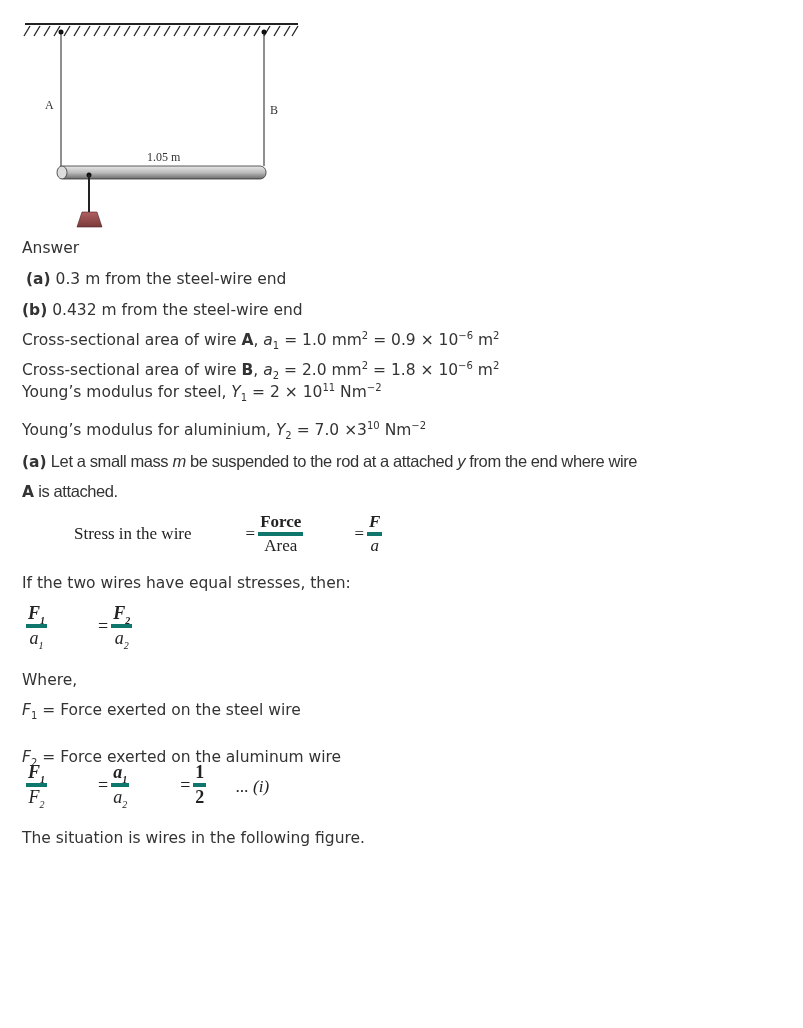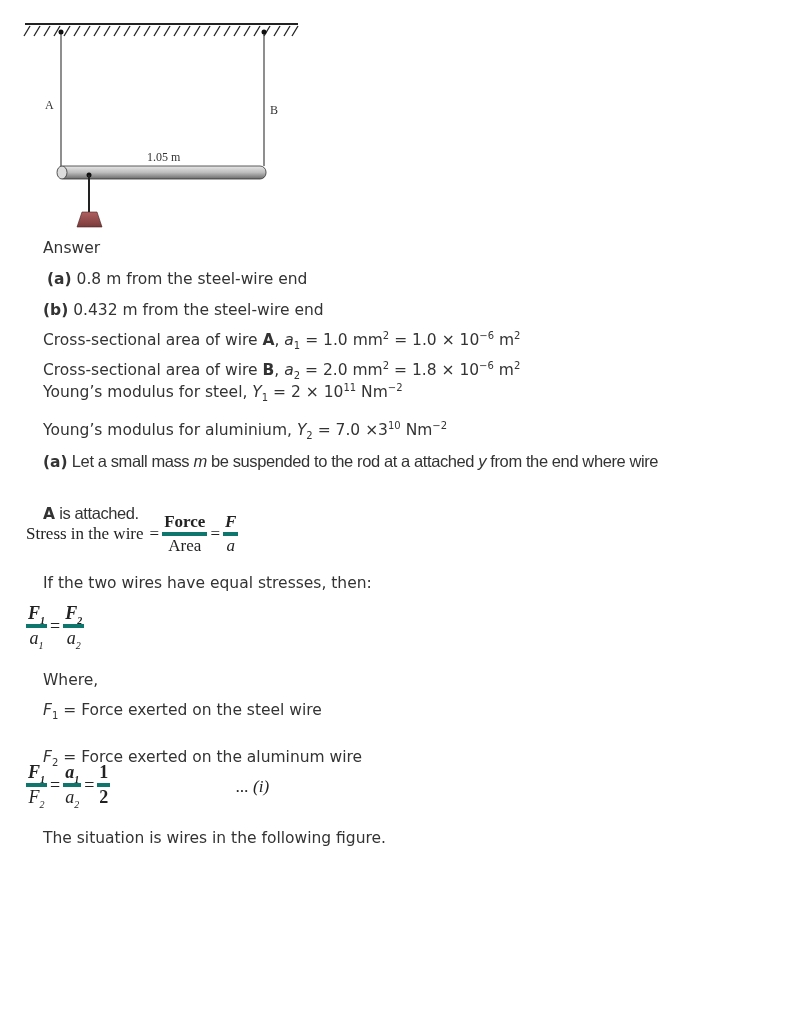--- a/index.html
+++ b/index.html
@@ -1,28 +1,28 @@
 <!DOCTYPE html>
 <html><head>
 <meta charset="utf-8">
 <style>
   html, body { margin: 0; padding: 0; background: #ffffff; }
   body { width: 803px; height: 1028px; position: relative; overflow: hidden;
          font-family: "DejaVu Sans", sans-serif; color: #333; }
   .fig { position: absolute; left: 18px; top: 14px; width: 290px; height: 220px; }
-  .line { position: absolute; left: 22px; font-size: 15.5px; line-height: 20px; white-space: nowrap; color: #333; margin-left: 21px; }
+  .line { position: absolute; left: 22px; font-size: 15.5px; line-height: 20px; white-space: nowrap; color: #333; }
   .b { font-weight: bold; color: #333; }
   .it { font-style: italic; }
   sup, sub { font-size: 10px; line-height: 0; }
   .narrow { font-family: "Liberation Sans Narrow","Liberation Sans", sans-serif; letter-spacing: -0.4px; }
   .math { position: absolute; font-family: "Liberation Serif", serif; color: #222; }
   .frac { display: inline-block; vertical-align: middle; text-align: center; }
   .frac .num { display: block; padding: 0 2px; border-bottom: 4px solid #0f766e; font-weight: bold; }
   .frac .den { display: block; padding: 0 2px; text-align: center; }
-  .eq { display: inline-block; vertical-align: middle; padding: 0 3px; }
+  .eq { display: inline-block; vertical-align: middle; padding: 0 3px; margin-left: 48px; }
 </style>
 </head>
 <body>
 
 <svg class="fig" viewBox="0 0 290 220">
   <defs>
     <linearGradient id="rodg" x1="0" y1="0" x2="0" y2="1">
       <stop offset="0" stop-color="#e8e8e8"></stop>
       <stop offset="0.5" stop-color="#bcbcbc"></stop>
       <stop offset="1" stop-color="#6a6a6a"></stop>
@@ -83,47 +83,47 @@
   <g>
     <circle cx="71" cy="161" r="2.5" fill="#111"></circle>
     <line x1="71" y1="161" x2="71" y2="198" stroke="#222" stroke-width="2"></line>
     <polygon points="64,198 79,198 84,213 59,213" fill="url(#wtg)" stroke="#4a2020" stroke-width="0.6"></polygon>
   </g>
 </svg>
 
 <div class="line" style="top:238px;">Answer</div>
 
 <div class="line" style="top:269px; left:26px;">
-  <span class="b">(a)</span><span> 0.8 m from the steel-wire end</span>
+  <span class="b">(a)</span><span> 0.3 m from the steel-wire end</span>
 </div>
 
 <div class="line" style="top:300px;">
   <span class="b">(b)</span><span> 0.432 m from the steel-wire end</span>
 </div>
 
 <div class="line" style="top:330px;">
-  <span>Cross-sectional area of wire </span><span class="b">A</span><span>, </span><span class="it">a</span><sub>1</sub><span> = 1.0 mm</span><sup>2</sup><span> = 1.0 × 10</span><sup>−6</sup><span> m</span><sup>2</sup>
+  <span>Cross-sectional area of wire </span><span class="b">A</span><span>, </span><span class="it">a</span><sub>1</sub><span> = 1.0 mm</span><sup>2</sup><span> = 0.9 × 10</span><sup>−6</sup><span> m</span><sup>2</sup>
 </div>
 
 <div class="line" style="top:360px;">
   <span>Cross-sectional area of wire </span><span class="b">B</span><span>, </span><span class="it">a</span><sub>2</sub><span> = 2.0 mm</span><sup>2</sup><span> = 1.8 × 10</span><sup>−6</sup><span> m</span><sup>2</sup>
 </div>
 
 <div class="line" style="top:382px;">
   <span>Young’s modulus for steel, </span><span class="it">Y</span><sub>1</sub><span> = 2 × 10</span><sup>11</sup><span> Nm</span><sup>−2</sup>
 </div>
 
 <div class="line" style="top:420px;">
   <span>Young’s modulus for aluminium, </span><span class="it">Y</span><sub>2</sub><span> = 7.0 ×3</span><sup>10</sup><span> Nm</span><sup>−2</sup>
 </div>
 
 <div class="line narrow" style="top:451px; font-size:16.5px;">
   <span class="b" style="font-family:'DejaVu Sans',sans-serif;letter-spacing:0;font-size:15.5px;">(a)</span><span> Let a small mass </span><span class="it">m</span><span> be suspended to the rod at a attached </span><span class="it">y</span><span> from the end where wire</span>
 </div>
-<div class="line narrow" style="top:503px; font-size:16.5px;">
+<div class="line narrow" style="top:481px; font-size:16.5px;">
   <span class="b" style="font-family:'DejaVu Sans',sans-serif;letter-spacing:0;font-size:15.5px;">A</span><span> is attached.</span>
 </div>
 
 <div class="math" style="left:26px; top:512px; font-size:17px;">
   <span class="eq" style="padding-left:0;">Stress in the wire</span><span class="eq">=</span><span class="frac"><span class="num">Force</span><span class="den">Area</span></span><span class="eq">=</span><span class="frac"><span class="num it">F</span><span class="den it">a</span></span>
 </div>
 
 <div class="line" style="top:573px;">If the two wires have equal stresses, then:</div>
 
 <div class="math" style="left:26px; top:603px; font-size:18px;">

